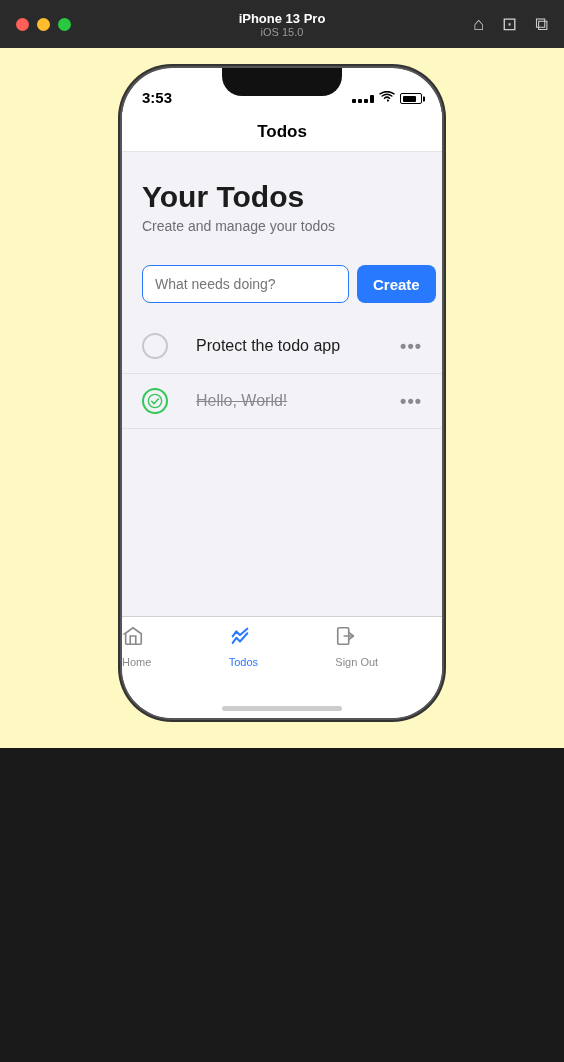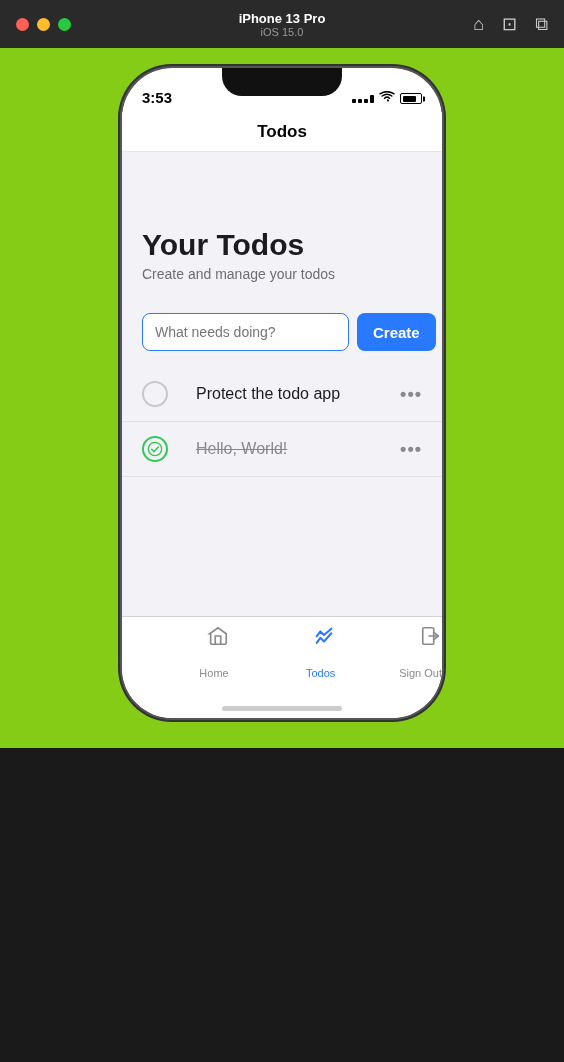--- a/index.html
+++ b/index.html
@@ -62,21 +62,21 @@
       font-size: 18px;
       cursor: pointer;
     }
 
     
     .phone-wrapper {
       width: 564px;
       display: flex;
       flex-direction: column;
       align-items: center;
-      background: #84cc16;
+      background: #fef9c3;
       padding-bottom: 30px;
     }
 
     
     .phone-frame {
       width: 320px;
       height: 650px;
       background: #111;
       border-radius: 50px;
       position: relative;
@@ -203,21 +203,20 @@
     
     .header-section {
       background: #f2f2f7;
       padding: 28px 20px 16px;
     }
     .header-title {
       font-size: 30px;
       font-weight: 700;
       color: #1c1c1e;
       margin-bottom: 4px;
-      margin-top: 48px;
     }
     .header-subtitle {
       font-size: 14px;
       color: #6d6d72;
     }
 
     
     .input-row {
       display: flex;
       gap: 8px;
@@ -302,22 +301,22 @@
       border-top: 1px solid #d1d1d6;
       display: flex;
       align-items: flex-start;
       padding-top: 8px;
       flex-shrink: 0;
     }
     .tab-item {
       flex: 1;
       display: flex;
       flex-direction: column;
-      align-items: flex-end;
-      gap: 14px;
+      align-items: flex-start;
+      gap: 3px;
       cursor: pointer;
     }
     .tab-icon {
       font-size: 22px;
       color: #8a8a8e;
     }
     .tab-icon.active {
       color: #2979ff;
     }
     .tab-label {

